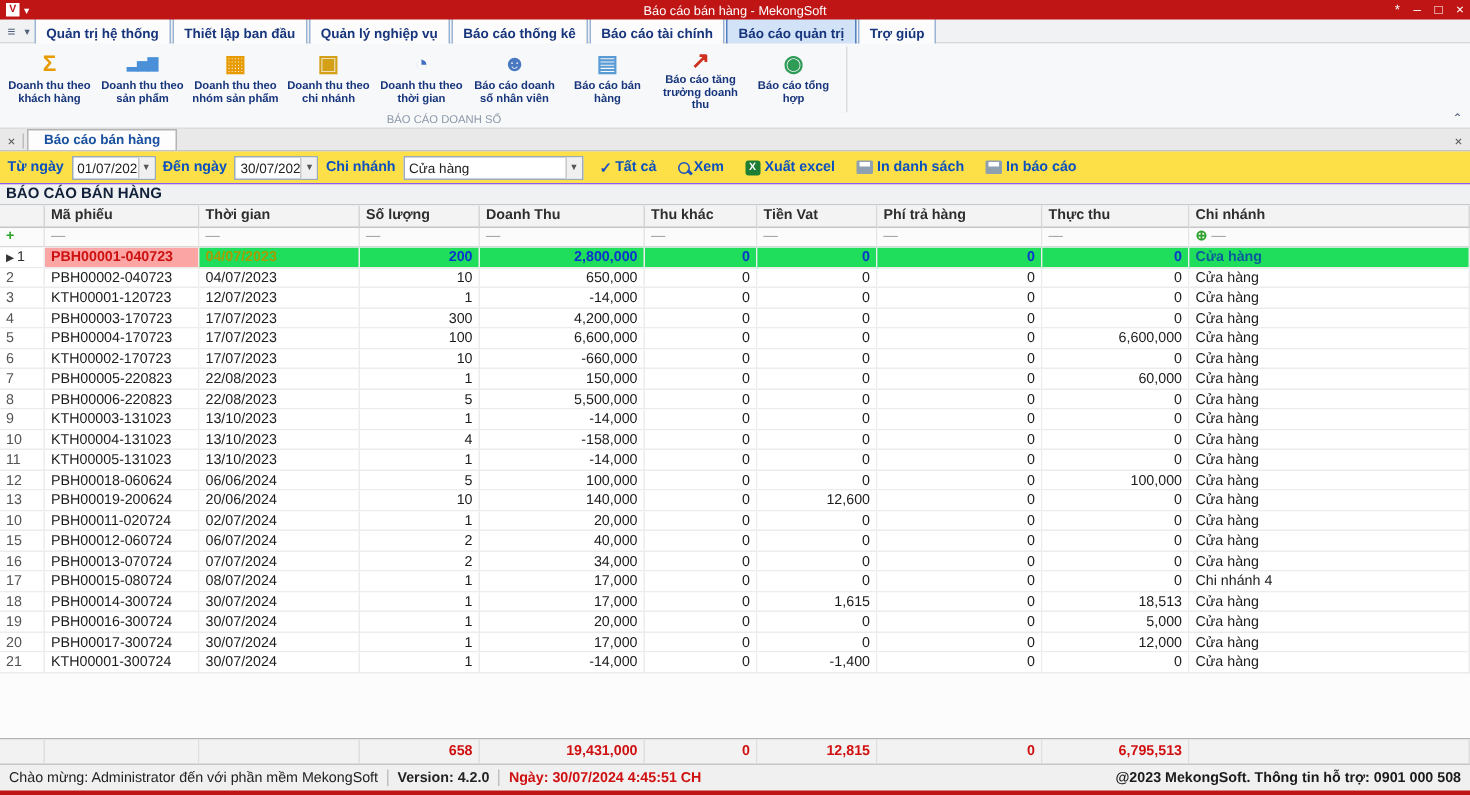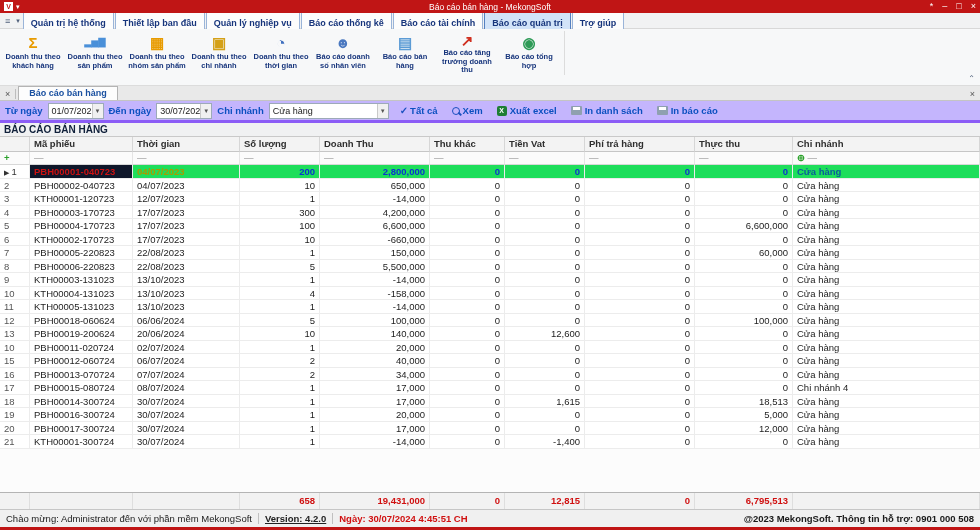--- a/index.html
+++ b/index.html
@@ -31,21 +31,21 @@
   .group-chevron { position:absolute; right:5px; top:-1px; font-size:8px; color:#51617c; }
 
   
   .doctabs { height:15px; background:#e9e9e9; border-bottom:1px solid #c4c4c4; display:flex; align-items:flex-end; flex:0 0 auto; }
   .dt-close { font-size:9px; color:#555; padding:0 5px 1px 5px; }
   .dt-sep { width:1px; height:10px; background:#bdbdbd; margin-bottom:1px; }
   .doc-tab { background:#fdfdfd; border:1px solid #b4b4b4; border-bottom:none; padding:1px 10px 1px 10px; font-size:9px; font-weight:bold; color:#1a50a0; margin-left:2px; line-height:11px; }
   .dt-right { margin-left:auto; }
 
   
-  .filterbar { height:22px; background:#c4b5fd; border-bottom:3px solid #8b5cf6; display:flex; align-items:center; padding:0 5px; gap:5px; font-size:9.5px; flex:0 0 auto; }
+  .filterbar { height:22px; background:#fde047; border-bottom:1px solid #8b5cf6; display:flex; align-items:center; padding:0 5px; gap:5px; font-size:9.5px; flex:0 0 auto; }
   .f-label { color:#0b50c0; font-weight:bold; white-space:nowrap; }
   .combo { height:16px; background:#fff; border:1px solid #9daab8; display:flex; align-items:center; font-size:9px; color:#222; }
   .combo .val { padding:0 3px; flex:1; white-space:nowrap; overflow:hidden; }
   .combo .arrow { width:11px; align-self:stretch; border-left:1px solid #c9c9c9; background:#f0f0f0; color:#555; font-size:6px; display:flex; align-items:center; justify-content:center; }
   .combo.date { width:56px; }
   .combo.branch { width:120px; }
   .chk { display:flex; align-items:center; gap:2px; margin-left:6px; }
   .chk .tick { color:#1a50c0; font-weight:bold; font-size:10px; }
   .tool-btn { display:flex; align-items:center; gap:3px; color:#0b50c0; font-weight:bold; margin-left:9px; white-space:nowrap; }
   .ico-mag { width:8px; height:8px; border:1.5px solid #1a50c0; border-radius:50%; position:relative; display:inline-block; }
@@ -62,32 +62,32 @@
   .grid-row { display:grid; grid-template-columns:30px 103px 107px 80px 110px 75px 80px 110px 98px minmax(0,1fr); }
   .hdr .cell { background:#f3f3f3; border-right:1px solid #d6d6d6; border-bottom:1px solid #c6c6c6; font-weight:bold; color:#2e2e2e; padding:1px 4px; height:15px; line-height:12px; overflow:hidden; white-space:nowrap; }
   .frow .cell { height:13px; background:#fbfbfb; border-right:1px solid #e4e4e4; border-bottom:1px solid #d8d8d8; color:#9a9a9a; padding:0 4px; line-height:12px; overflow:hidden; }
   .frow .plus { color:#2ba12b; font-weight:bold; }
   .rows-area { flex:1; overflow:hidden; background:#fcfcfc; }
   .row .cell { height:13.5px; background:#fff; border-right:1px solid #ececec; border-bottom:1px solid #ececec; padding:0 4px; line-height:13px; color:#1c1c1c; overflow:hidden; white-space:nowrap; }
   .row .c-num { color:#555; }
   .ar { text-align:right; }
   .row.sel .cell { background:#1ede5b; color:#0a34d0; font-weight:bold; }
   .row.sel .c-num { background:#fff; color:#333; font-weight:normal; }
-  .row.sel .c-code { background:#0f172a; color:#cc1111; }
+  .row.sel .c-code { background:#fca5a5; color:#cc1111; }
   .row.sel .c-date { color:#a89a00; }
   .row.sel .c-br { color:#0a5c9c; }
   .sel-arrow { font-size:7px; margin-right:2px; color:#333; }
 
   .summary { flex:0 0 auto; border-top:1px solid #b4b4b4; }
   .summary .cell { height:16px; background:#f2f2f2; border-right:1px solid #dedede; font-weight:bold; color:#d01010; padding:1px 4px; line-height:14px; }
 
   
   .statusbar { height:18px; background:#f0f0f0; border-top:1px solid #c6c6c6; display:flex; align-items:center; font-size:9.5px; padding:5px 6px; color:#222; flex:0 0 auto; }
   .sb-sep { width:1px; height:11px; background:#c0c0c0; margin:0 6px; }
-  .sb-version { font-weight:bold;text-decoration:underline; }
+  .sb-version { font-weight:bold; }
   .sb-date { color:#d01010; font-weight:bold; }
   .sb-right { margin-left:auto; font-weight:bold; color:#1a1a1a; }
   .red-strip { height:3px; background:#c01515; flex:0 0 auto; }
 </style>
 </head>
 <body>
 
 <div class="app">
 
   <div class="titlebar">
@@ -142,20 +142,21 @@
           <div class="ric" style="color: rgb(208, 48, 32);">↗</div>
           <div>Báo cáo tăng trưởng doanh thu</div>
         </div>
         <div class="ritem">
           <div class="ric" style="color: rgb(46, 155, 87);">◉</div>
           <div>Báo cáo tổng hợp</div>
         </div>
       </div>
   </div>
   <div class="group-row">
+    <div class="group-label">BÁO CÁO DOANH SỐ</div>
     <div class="group-chevron">⌃</div>
   </div>
 
   <div class="doctabs">
     <span class="dt-close">×</span>
     <div class="dt-sep"></div>
     <div class="doc-tab">Báo cáo bán hàng</div>
     <span class="dt-close dt-right">×</span>
   </div>
 

